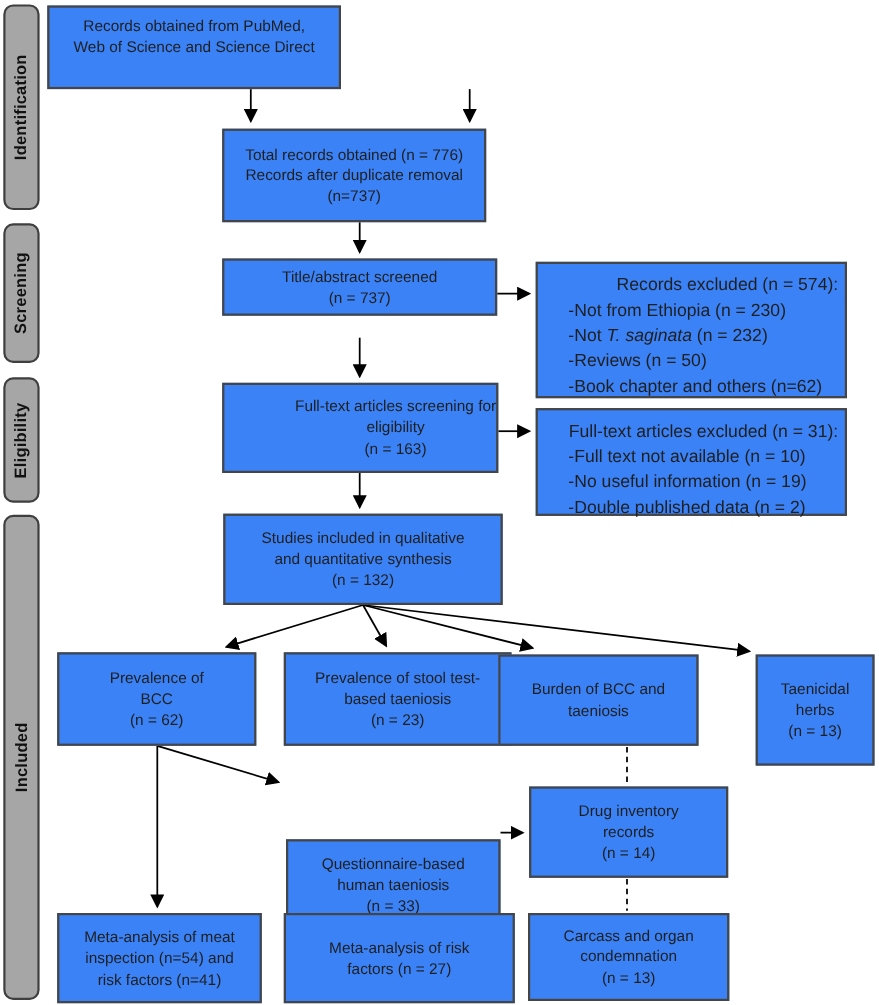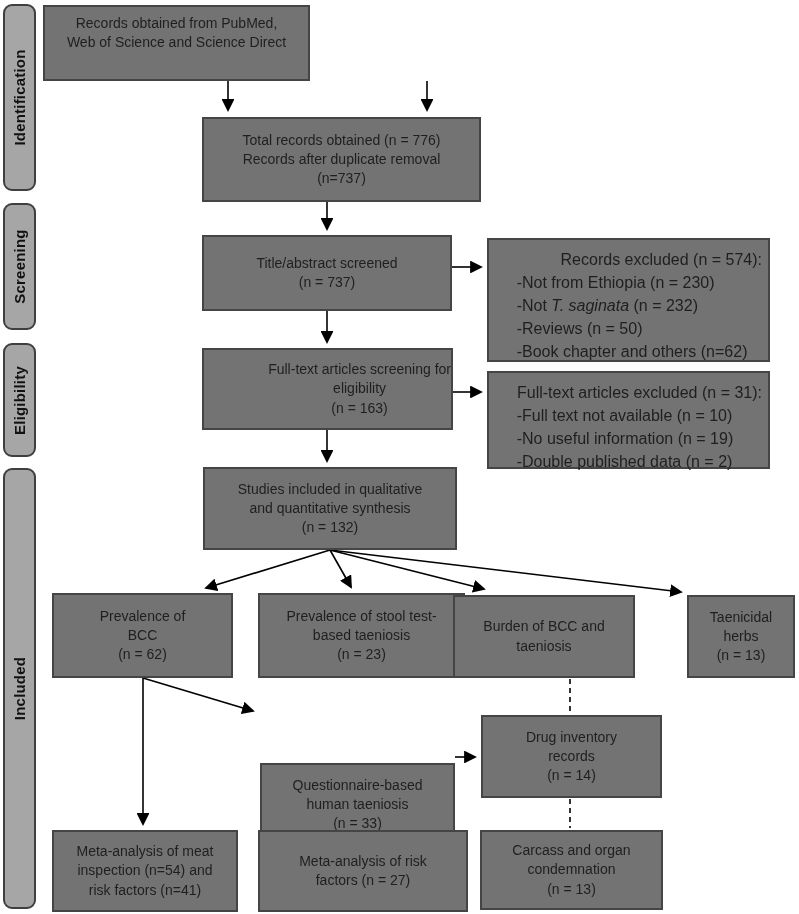--- a/index.html
+++ b/index.html
@@ -17,38 +17,38 @@
   .stage-text{
     transform:rotate(-90deg);white-space:nowrap;font-weight:bold;
     font-size:15px;color:#111;letter-spacing:.2px;
   }
   #stage-identification{top:4px;height:187px;}
   #stage-screening{top:203px;height:127px;}
   #stage-eligibility{top:343px;height:114px;}
   #stage-included{top:468px;height:441px;}
   
   .box{
-    position:absolute;background:#737373;border:2px solid #454545;
+    position:absolute;background:#3b82f6;border:2px solid #454545;
     box-sizing:border-box;z-index:2;display:flex;align-items:center;
     justify-content:center;text-align:center;font-size:14px;line-height:1.38;
   }
   .bt{white-space:pre-line;}
   .box.topalign{align-items:flex-start;padding-top:7px;}
   #b-pubmed{left:43px;top:5px;width:267px;height:76px;}
   #b-google{left:328px;top:5px;width:272px;height:76px;}
-  #b-total{left:202px;top:117px;width:279px;height:85px;}
-  #b-screened{left:202px;top:235px;width:250px;height:76px;}
+  #b-total{left:202px;top:117px;width:240px;height:85px;}
+  #b-screened{left:202px;top:235px;width:250px;height:52px;}
   #b-rec-excl{left:487px;top:222px;width:283px;height:124px;}
   #b-fulltext{left:202px;top:348px;width:251px;height:82px;justify-content:flex-end;}
   #b-ft-excl{left:487px;top:355px;width:283px;height:98px;}
   #b-synthesis{left:203px;top:467px;width:254px;height:83px;}
   #b-bcc{left:52px;top:593px;width:181px;height:85px;}
   #b-stool{left:258px;top:593px;width:207px;height:85px;}
   #b-burden{left:453px;top:595px;width:182px;height:83px;}
-  #b-herbs{left:687px;top:595px;width:108px;height:83px;}
+  #b-herbs{left:687px;top:595px;width:108px;height:101px;}
   #b-quest{left:260px;top:715px;width:195px;height:83px;margin-top:48px;}
   #b-drug{left:481px;top:715px;width:181px;height:83px;}
   #b-meat{left:52px;top:830px;width:186px;height:82px;}
   #b-risk{left:258px;top:830px;width:210px;height:82px;}
   #b-carcass{left:480px;top:830px;width:183px;height:80px;}
   
   .box.excl{
     display:block;text-align:right;padding:8px 6px 4px 11px;font-size:16px;
     line-height:1.44;
     margin-top:16px;

